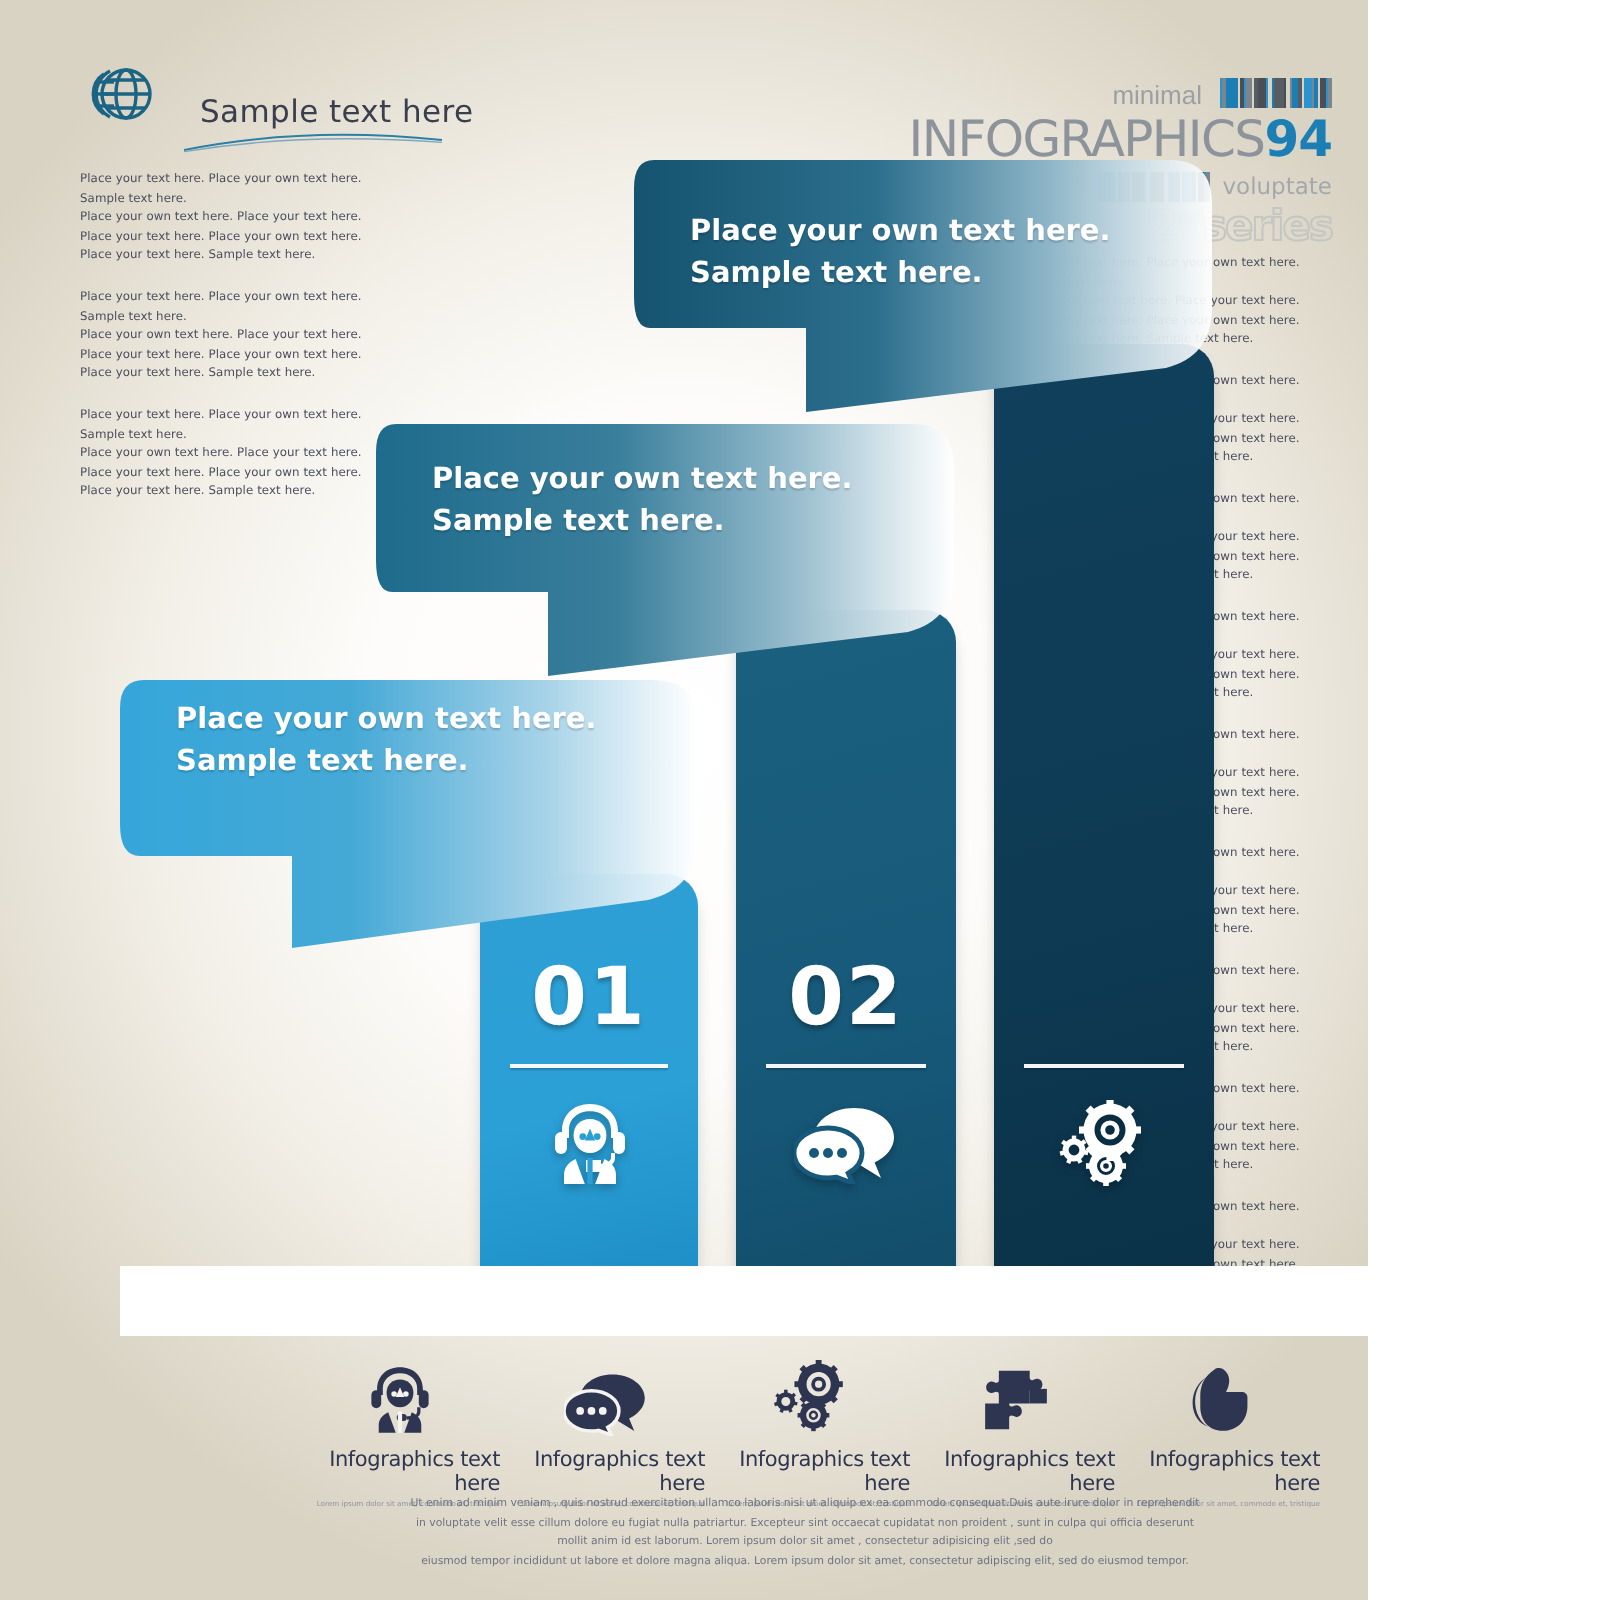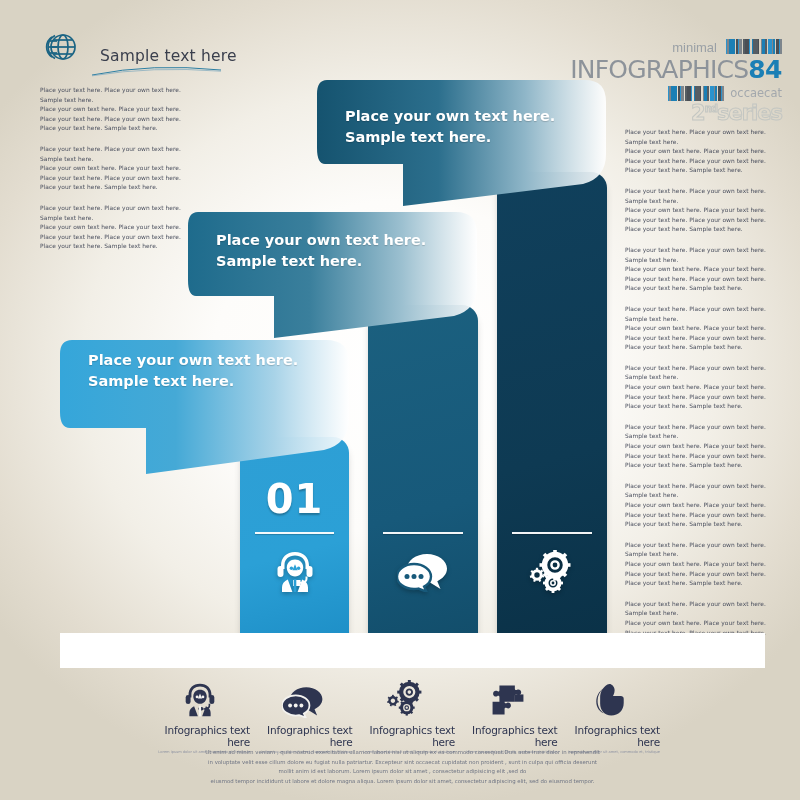--- a/index.html
+++ b/index.html
@@ -3,21 +3,21 @@
 <meta charset="utf-8">
 <style>
   * { box-sizing: border-box; margin: 0; padding: 0; }
   html, body {
     width: 800px; height: 800px;
     font-family: "Liberation Sans", sans-serif;
     overflow: hidden;
   }
   #stage {
     position: relative;
-    width: 800px; height: 800px;
+    width: 684px; height: 800px;
     background:
       radial-gradient(ellipse 62% 55% at 50% 46%, #ffffff 0%, #fdfcfa 38%, #f2efe7 64%, #e3ddd0 86%, #d9d3c4 100%);
   }
 
   
   .globe-logo { position: absolute; left: 36px; top: 30px; }
   .brand-line {
     position: absolute; left: 86px; top: 60px; width: 120px; height: 14px;
     overflow: hidden;
   }
@@ -200,21 +200,21 @@
           <i style="width: 1px; background: rgb(125, 133, 140);"></i>
           <i style="width: 2px; background: rgb(27, 127, 181);"></i>
           <i style="width: 1px; background: rgba(255, 255, 255, 0);"></i>
           <i style="width: 3px; background: rgb(74, 79, 85);"></i>
           <i style="width: 1px; background: rgb(43, 147, 205);"></i>
           <i style="width: 2px; background: rgb(125, 133, 140);"></i>
         </span>
     </div>
     <div class="lb-row2">
       <span class="lb-info">INFOGRAPHICS</span>
-        <span class="lb-84">84</span>
+        <span class="lb-84">94</span>
     </div>
     <div class="lb-row3">
       <span class="barcode" id="bc2">
           <i style="width: 3px; background: rgba(255, 255, 255, 0);"></i>
           <i style="width: 1px; background: rgb(43, 147, 205);"></i>
           <i style="width: 2px; background: rgb(125, 133, 140);"></i>
           <i style="width: 6px; background: rgb(27, 127, 181);"></i>
           <i style="width: 1px; background: rgba(255, 255, 255, 0);"></i>
           <i style="width: 2px; background: rgb(74, 79, 85);"></i>
           <i style="width: 1px; background: rgb(43, 147, 205);"></i>
@@ -233,21 +233,21 @@
           <i style="width: 2px; background: rgb(86, 93, 99);"></i>
           <i style="width: 1px; background: rgba(255, 255, 255, 0);"></i>
           <i style="width: 4px; background: rgb(43, 147, 205);"></i>
           <i style="width: 1px; background: rgb(125, 133, 140);"></i>
           <i style="width: 2px; background: rgb(27, 127, 181);"></i>
           <i style="width: 1px; background: rgba(255, 255, 255, 0);"></i>
           <i style="width: 3px; background: rgb(74, 79, 85);"></i>
           <i style="width: 1px; background: rgb(43, 147, 205);"></i>
           <i style="width: 2px; background: rgb(125, 133, 140);"></i>
         </span>
-      <span class="lb-template">occaecat</span>
+      <span class="lb-template">voluptate</span>
     </div>
     <div class="lb-row4">
       <span class="lb-series"><span>2</span><sup>nd</sup><span>series</span></span>
     </div>
   </div>
 
   <div class="col-left" id="col-left">
       <div class="para">
         <div>Place your text here. Place your own text here.</div>
         <div>Sample text here.</div>
@@ -379,20 +379,21 @@
           <use href="#t3c" transform="rotate(153)"></use>
             <use href="#t3c" transform="rotate(204)"></use>
           <use href="#t3c" transform="rotate(255)"></use>
             <use href="#t3c" transform="rotate(306)"></use>
         </g>
       </svg>
     </div>
   </div>
 
   <div class="col" id="col2">
+    <div class="num">02</div>
     <div class="rule"></div>
     <div class="ico">
       <svg width="52" height="42" viewBox="0 0 52 42" fill="#fff">
         <path d="M30 4 C41 4 50 10.5 50 18.6 C50 24 46 28.6 40.3 31.2 L43.5 39 L33.4 32.7
                  C32.3 32.9 31.2 33 30 33 C19 33 10 26.6 10 18.6 C10 10.5 19 4 30 4 Z"></path>
         <path d="M17 14 C26.4 14 34 19.6 34 26.5 C34 30.6 31.3 34.3 27.1 36.6 L29.4 41.6
                  L21.3 38.6 C20 38.8 18.5 39 17 39 C7.6 39 0 33.4 0 26.5 C0 19.6 7.6 14 17 14 Z" fill="#fff" stroke="#17597a" stroke-width="2.4"></path>
         <circle cx="10" cy="26.5" r="2.5" fill="#17597a"></circle>
         <circle cx="17" cy="26.5" r="2.5" fill="#17597a"></circle>
         <circle cx="24" cy="26.5" r="2.5" fill="#17597a"></circle>

